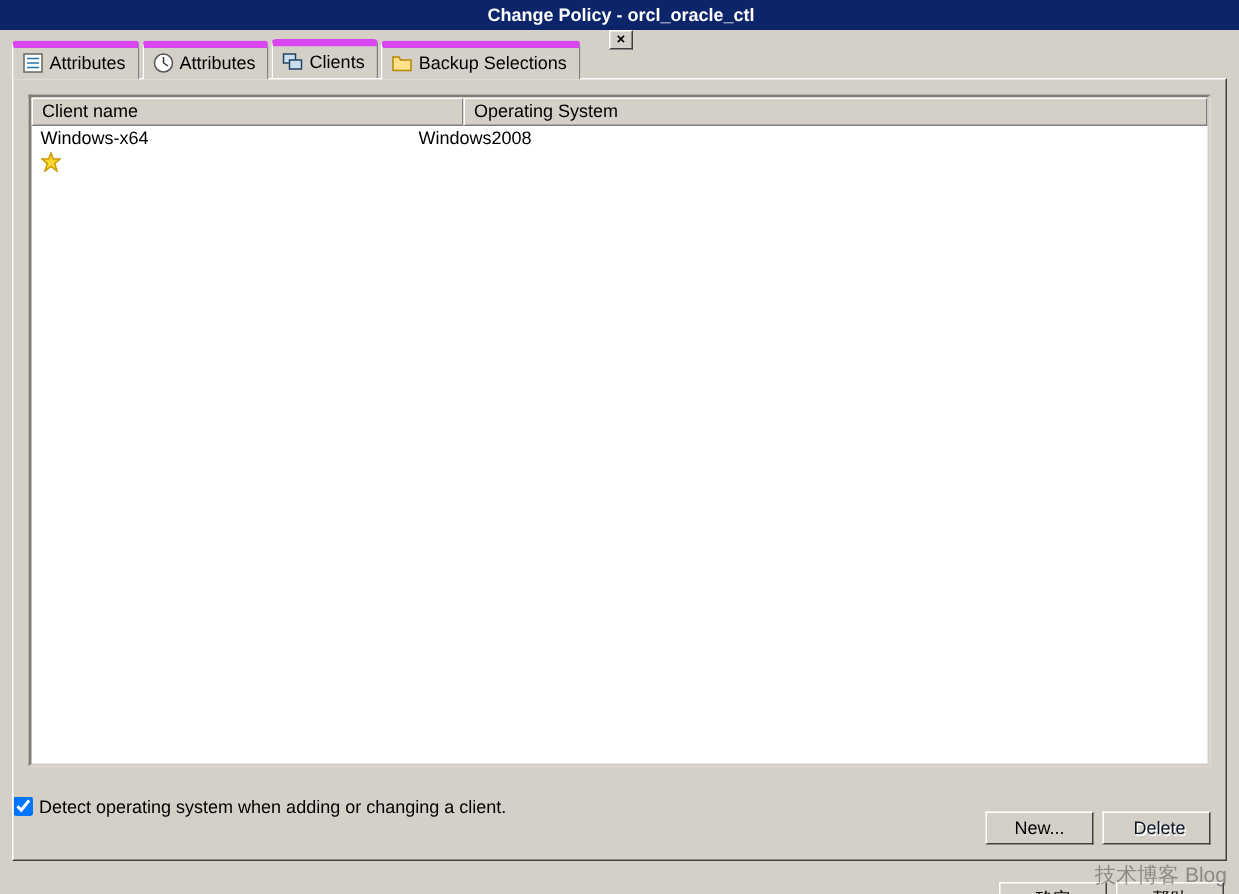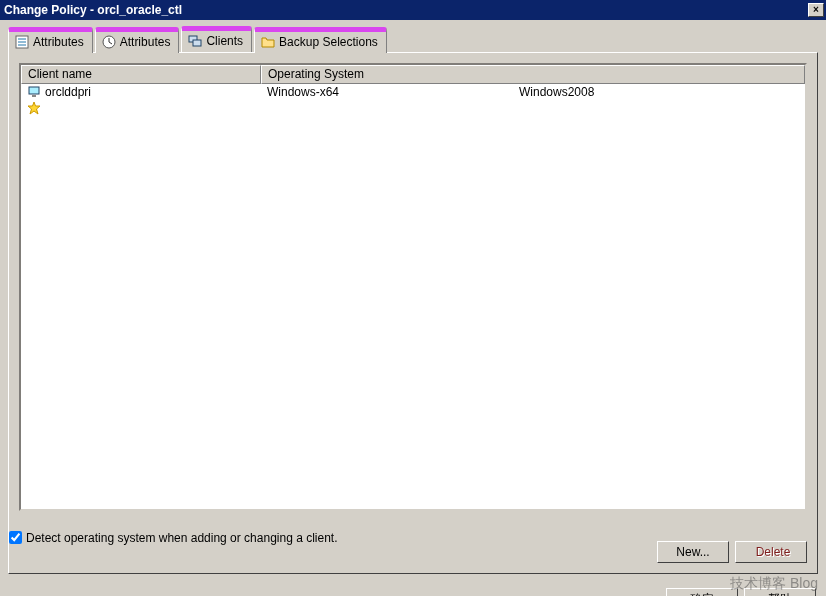--- a/index.html
+++ b/index.html
@@ -16,20 +16,21 @@
   .titlebar {
     background: #0b246a;
     color: #fff;
     height: 20px;
     line-height: 20px;
     padding: 0 2px 0 4px;
     font-weight: bold;
     display: flex;
     justify-content: space-between;
     align-items: center;
+    flex-direction: column;
   }
   .close-btn {
     width: 16px; height: 14px;
     background: #d4d0c8;
     border: 1px solid #fff;
     border-right-color: #404040;
     border-bottom-color: #404040;
     color: #000;
     font-size: 10px;
     line-height: 11px;
@@ -94,21 +95,21 @@
   .col-head {
     border: 1px solid #fff;
     border-right-color: #808080;
     border-bottom-color: #808080;
     padding: 1px 6px 2px 6px;
     background: #d4d0c8;
     font-size: 12px;
     overflow: hidden;
     white-space: nowrap;
   }
-  .col1 { width: 240px; }
+  .col1 { width: 288px; }
   .col2 { width: 252px; }
   .col3 { flex: 1; }
   .list-body .row {
     display: flex;
     padding: 0;
     align-items: center;
     height: 16px;
   }
   .row .cell {
     padding: 0 6px;
@@ -134,21 +135,21 @@
     border: 1px solid #fff;
     border-right-color: #404040;
     border-bottom-color: #404040;
     font-family: "SimSun", sans-serif;
     font-size: 12px;
     text-align: center;
     line-height: 20px;
     padding: 0 10px;
     cursor: default;
   }
-  .btn.disabled { color: #7f1d1d; text-shadow: 1px 1px 0 #fff; padding-left: 14px; }
+  .btn.disabled { color: #0f172a; text-shadow: 1px 1px 0 #fff; padding-left: 14px; }
   .footer-btns {
     display: flex;
     justify-content: flex-end;
     gap: 6px;
     padding: 6px 10px 0 0;
   }
   .watermark {
     position: absolute;
     right: 8px; bottom: 6px;
     font-family: Arial, sans-serif;
@@ -215,29 +216,20 @@
   </div>
 
   <div class="tab-panel">
     <div class="listbox">
       <div class="list-header">
         <div class="col-head col1">Client name</div>
         <div class="col-head col3">Operating System</div>
       </div>
       <div class="list-body">
         <div class="row">
-          <div class="cell col1">
-            <span style="width:14px;height:14px;display:inline-block">
-              <svg viewBox="0 0 14 14">
-                  <rect x="2" y="2" width="10" height="7" fill="#aef" stroke="#246"></rect>
-                  <rect x="5" y="10" width="4" height="2" fill="#888"></rect>
-                </svg>
-            </span>
-            <span>orclddpri</span>
-          </div>
           <div class="cell col2">Windows-x64</div>
           <div class="cell col3">Windows2008</div>
         </div>
         <div class="row">
           <div class="cell col1">
             <span style="width:14px;height:14px;display:inline-block">
               <svg viewBox="0 0 14 14">
                   <polygon points="7,1 8.5,5 13,5 9.5,8 11,13 7,10 3,13 4.5,8 1,5 5.5,5" fill="#ffd633" stroke="#cc9900"></polygon>
                 </svg>
             </span>

